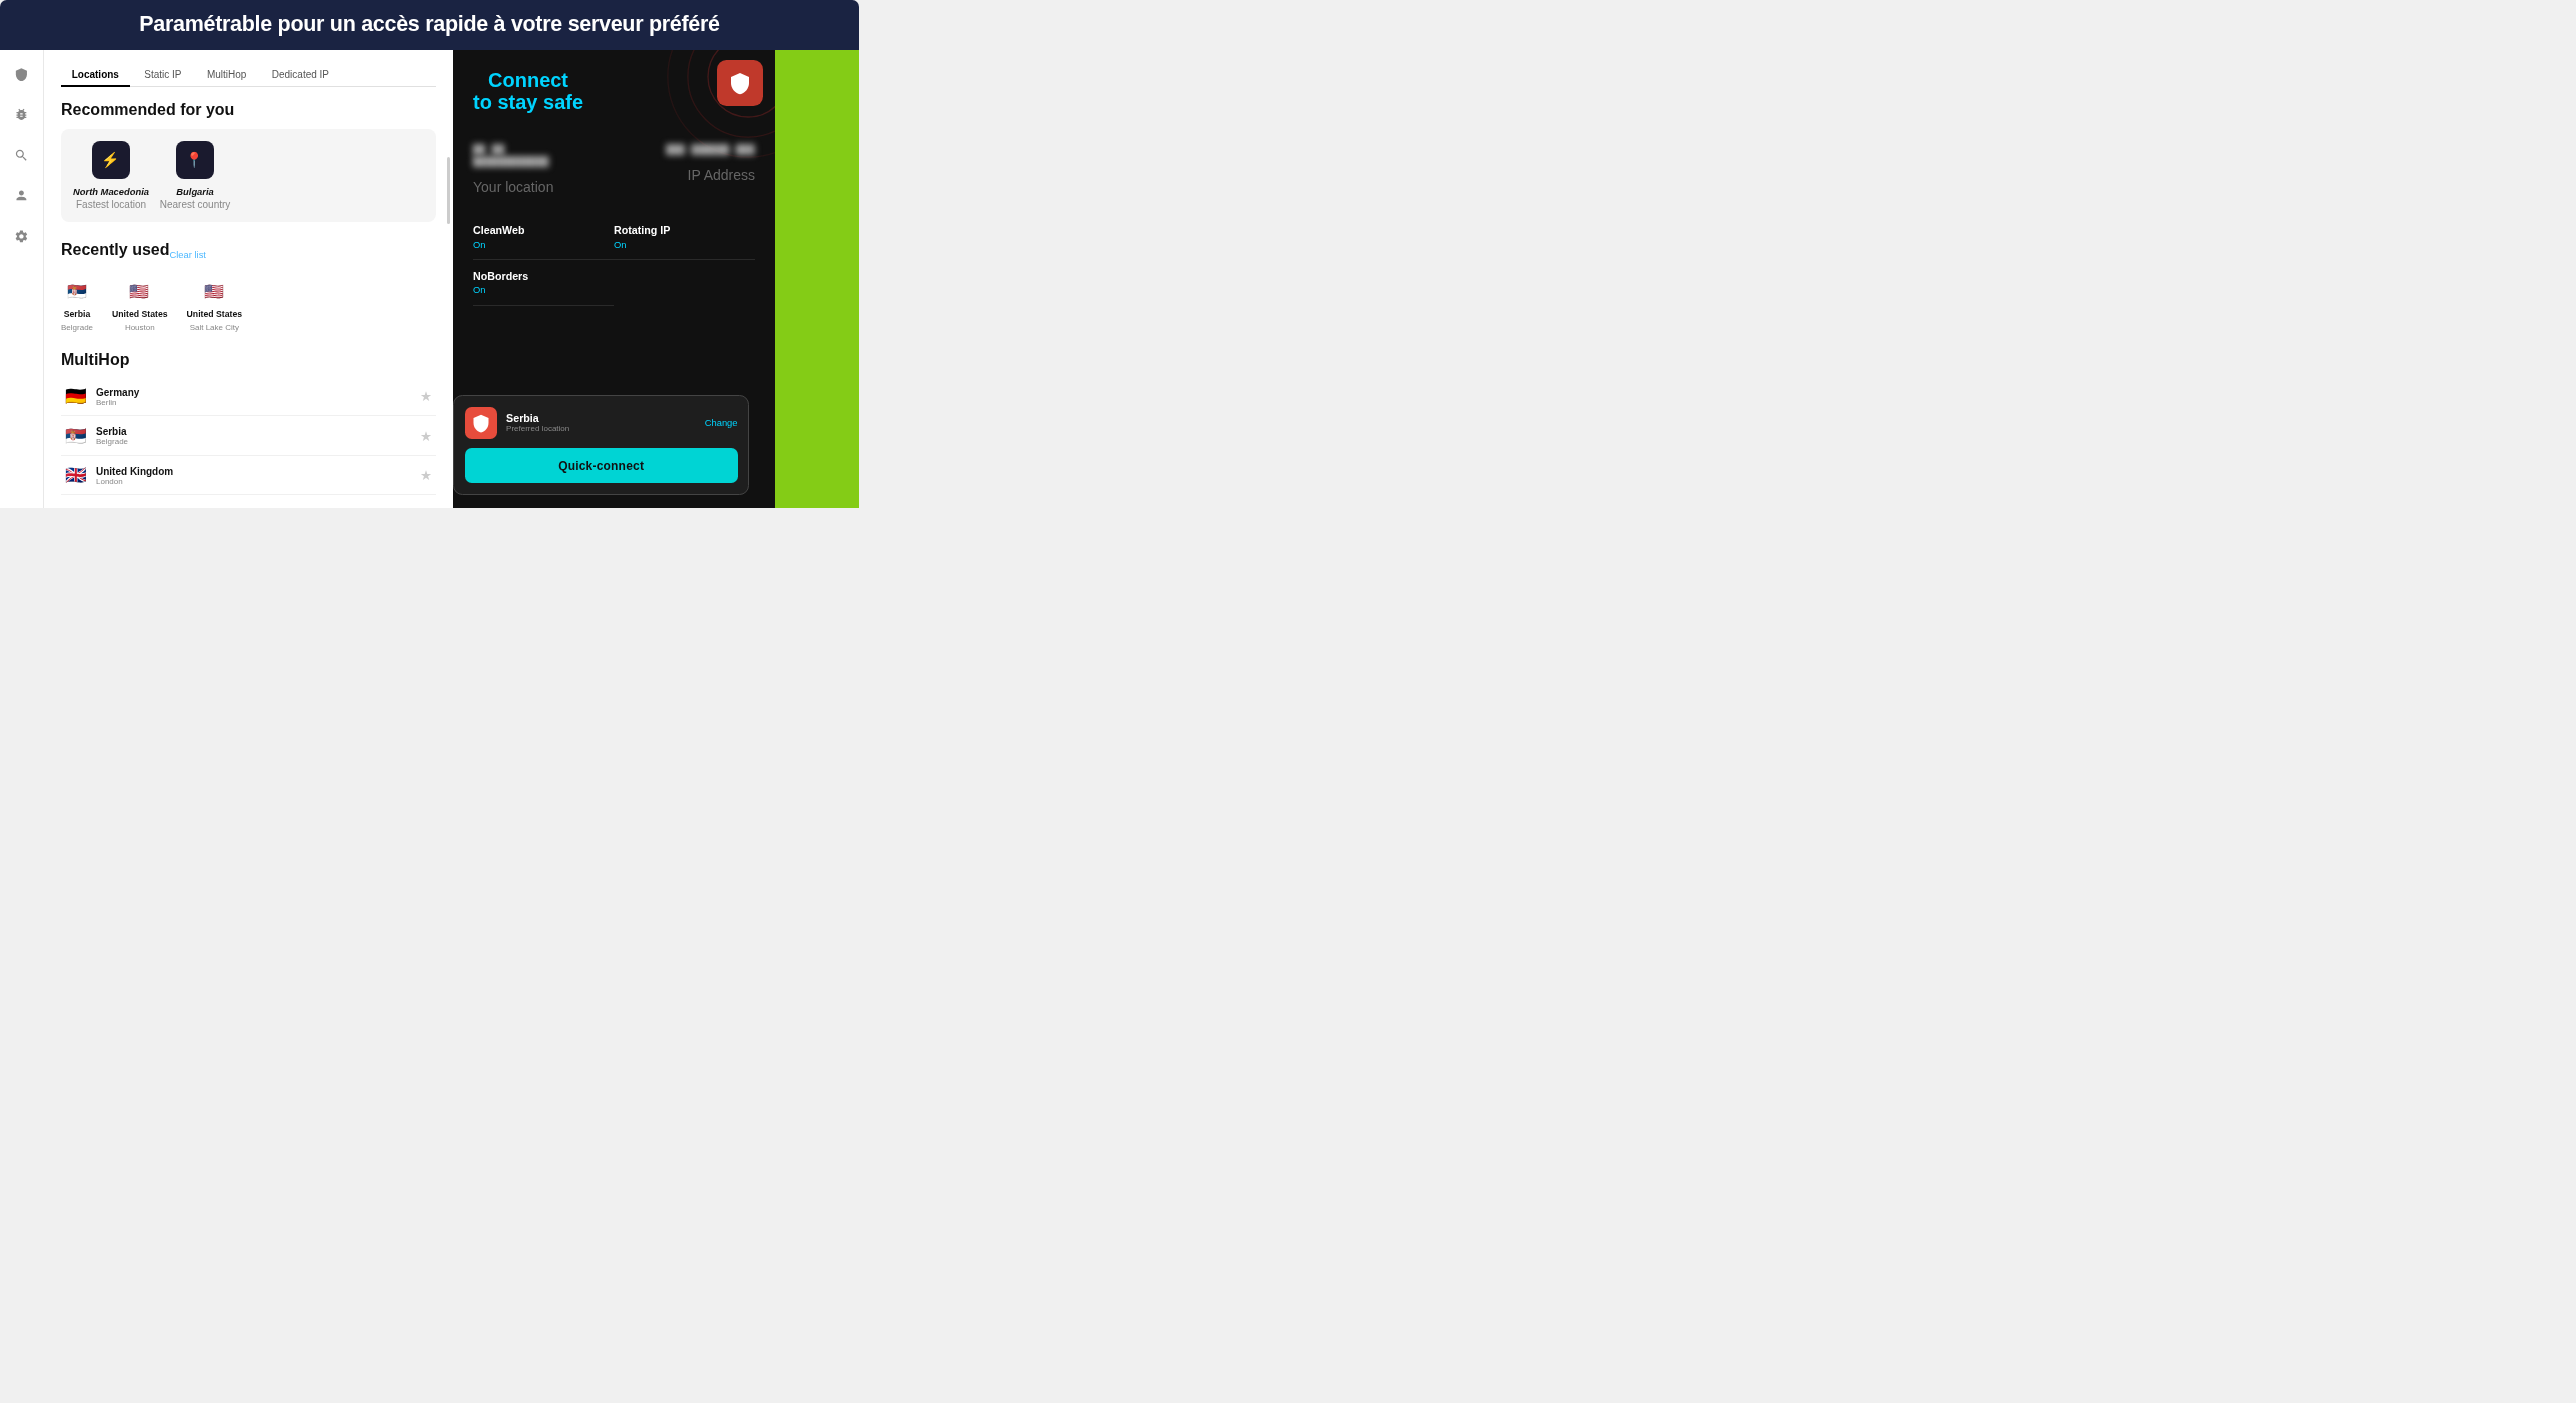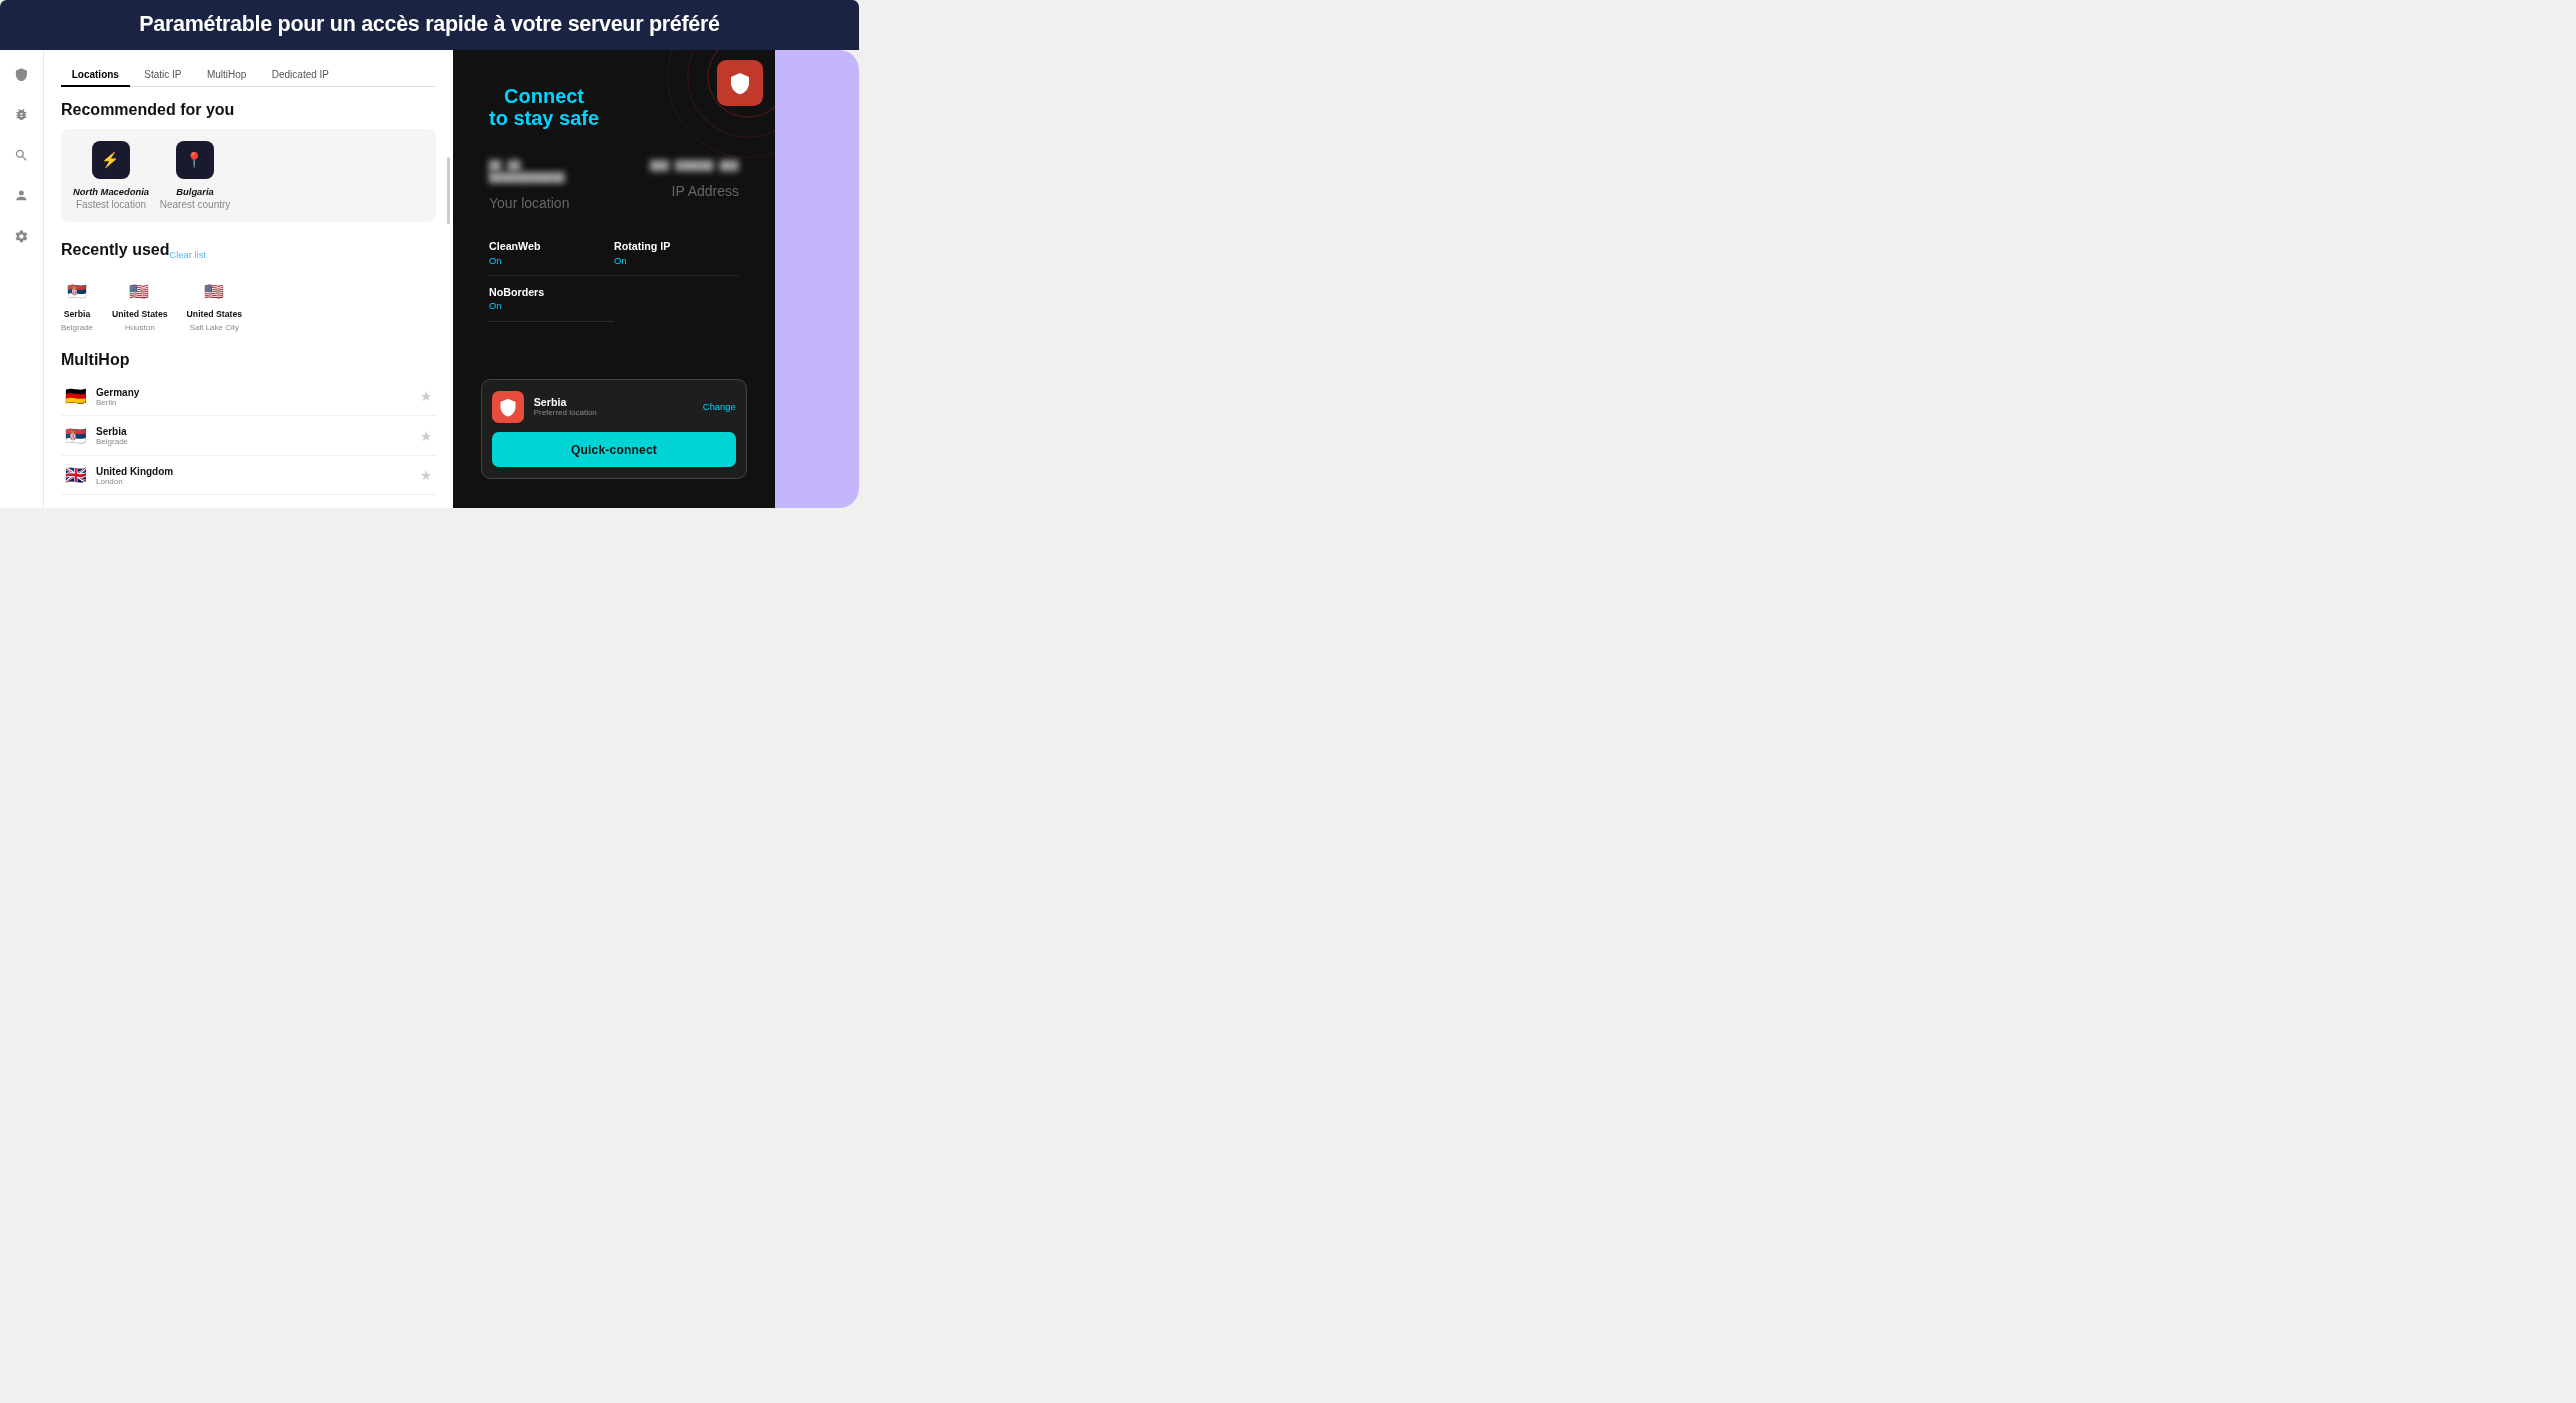--- a/index.html
+++ b/index.html
@@ -20,23 +20,22 @@
       font-size: 21.5px;
       font-weight: 700;
       border-radius: 6.7px 6.7px 0 0;
       letter-spacing: -0.3px;
       line-height: 1.2;
     }
 
     
     .main-container {
       display: flex;
-      background: #c4b5fd;
+      background: #84cc16;
       min-height: 416px;
-      border-radius: 20px;
     }
 
     
     .sidebar {
       width: 44px;
       background: #fff;
       border-right: 0.7px solid #e8e8e8;
       display: flex;
       flex-direction: column;
       align-items: center;
@@ -221,22 +220,21 @@
     }
 
     
     .dark-panel {
       width: 322px;
       background: #111;
       color: #fff;
       position: relative;
       display: flex;
       flex-direction: column;
-      align-items: center;
-      padding: 16px;
+      padding: 0;
       overflow: hidden;
     }
 
     
     .connect-header {
       text-align: center;
       padding: 16px 13.4px 6.7px;
     }
     .connect-title {
       font-size: 20px;

